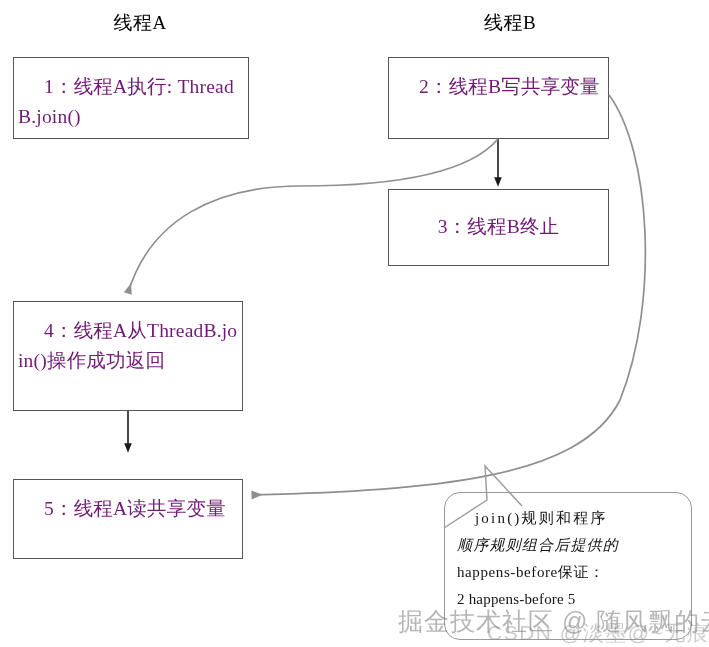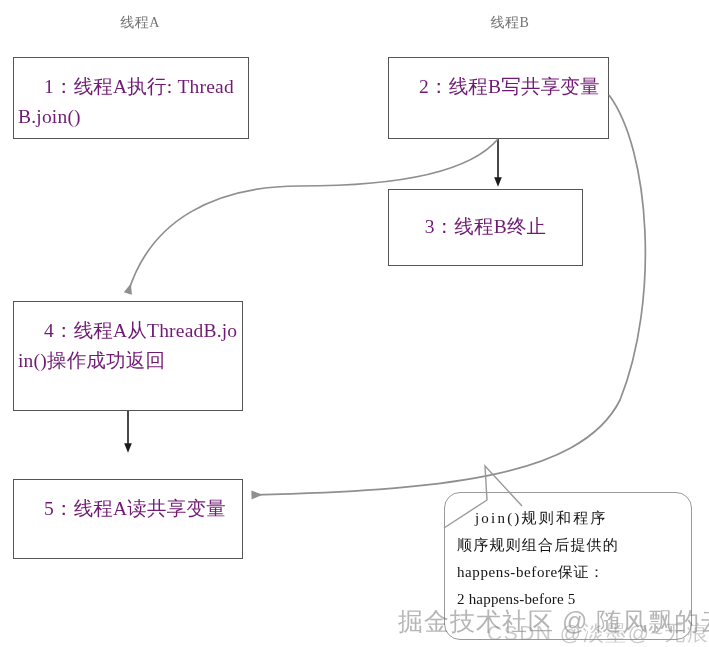--- a/index.html
+++ b/index.html
@@ -14,24 +14,24 @@
   }
   #canvas {
     position: relative;
     width: 709px;
     height: 647px;
     background: #ffffff;
     overflow: hidden;
   }
   .lane-title {
     position: absolute;
-    font-size: 14px;
+    font-size: 19px;
     line-height: 22px;
     text-align: center;
-    color: #737373;
+    color: #000000;
     white-space: nowrap;
     letter-spacing: 0.5px;
   }
   #lane-title-a { left: 60px;  top: 12px; width: 160px; }
   #lane-title-b { left: 430px; top: 12px; width: 160px; }
 
   .node {
     position: absolute;
     box-sizing: border-box;
     background: #ffffff;
@@ -40,42 +40,42 @@
     line-height: 30px;
     color: #701a75;
     padding: 14px 4px 6px 4px;
     letter-spacing: 0.2px;
     word-break: break-all;
   }
   .node .indent { display: inline-block; width: 26px; }
 
   #node-1 { left: 13px;  top: 57px;  width: 236px; height: 82px; }
   #node-2 { left: 388px; top: 57px;  width: 221px; height: 82px; }
-  #node-3 { left: 388px; top: 189px; width: 195px; height: 77px; text-align: center; padding-top: 22px; }
+  #node-3 { left: 388px; top: 189px; width: 221px; height: 77px; text-align: center; padding-top: 22px; }
   #node-4 { left: 13px;  top: 301px; width: 230px; height: 110px; }
   #node-5 { left: 13px;  top: 455px; width: 230px; height: 80px; margin-top: 24px; }
 
   .callout {
     position: absolute;
     box-sizing: border-box;
     left: 444px;
     top: 492px;
     width: 248px;
     height: 148px;
     border: 1.4px solid #9a9a9a;
     border-radius: 16px;
     background: #ffffff;
     font-size: 15px;
     line-height: 27px;
     color: #141414;
     padding: 12px 10px 0 12px;
     overflow: hidden;
   }
   .callout .l1 { letter-spacing: 2.2px; padding-left: 18px; }
-  .callout .l2 { letter-spacing: 1.2px; }
+  .callout .l2 { letter-spacing: 1.2px; font-style: italic; }
   .callout .l3 { letter-spacing: 0.6px; }
   .callout .l4 { letter-spacing: 0.2px; font-family: Liberation Serif, serif; }
 
   svg.overlay {
     position: absolute;
     left: 0;
     top: 0;
     width: 709px;
     height: 647px;
     pointer-events: none;

